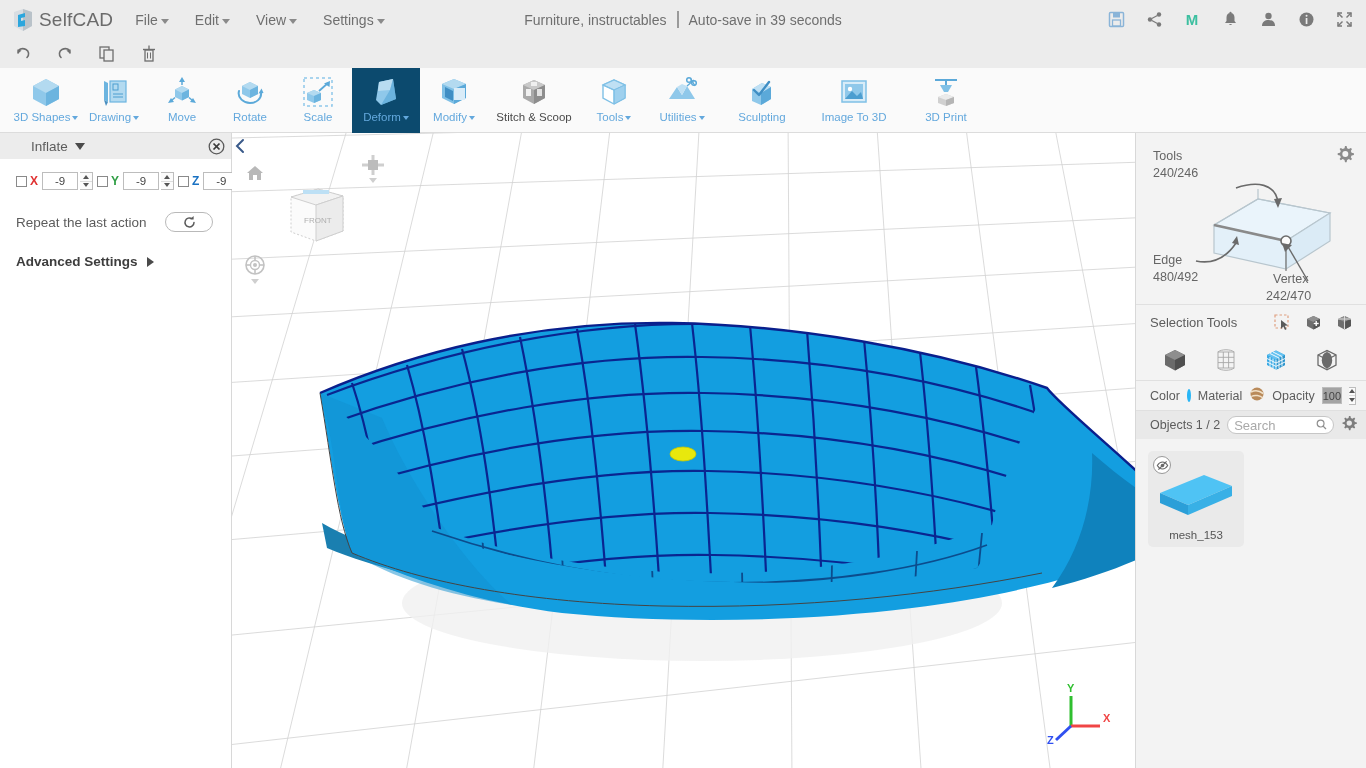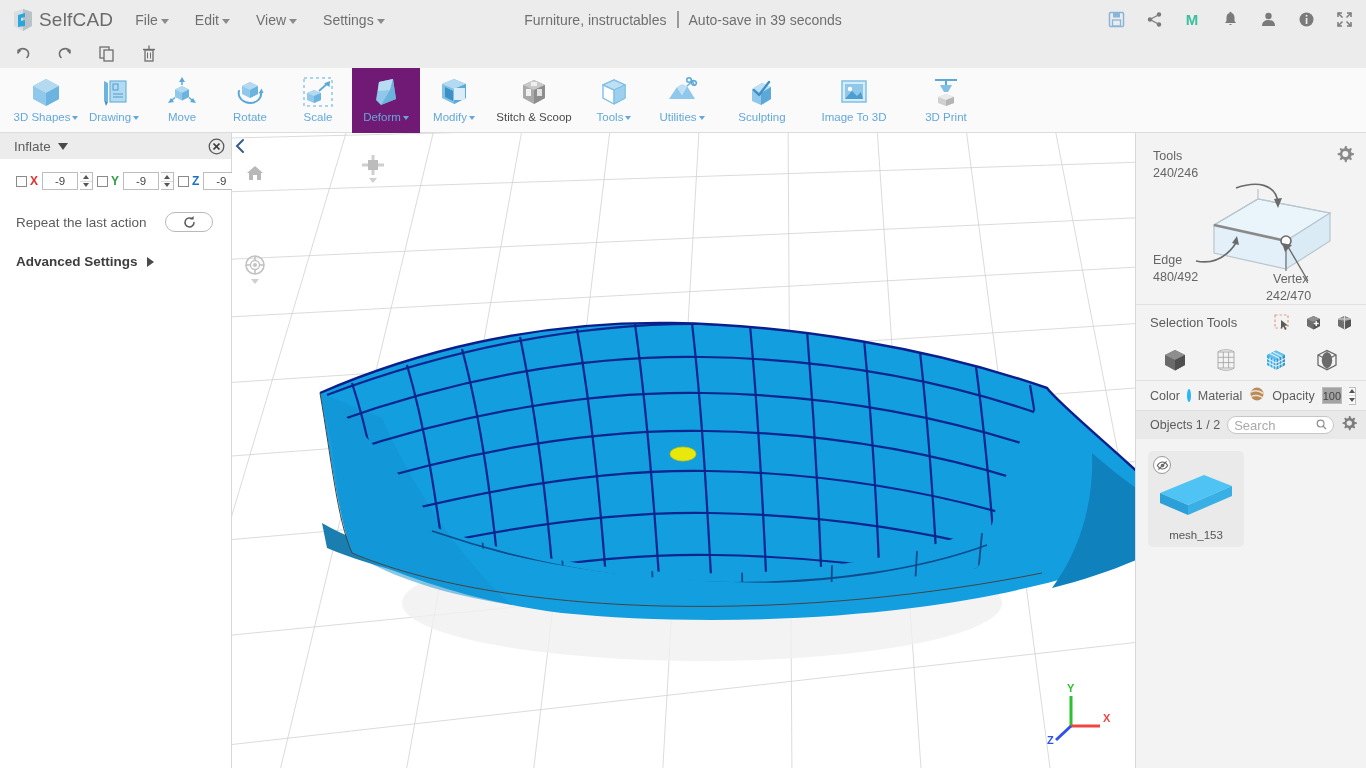--- a/index.html
+++ b/index.html
@@ -57,21 +57,21 @@
   .ribbon {
     position: absolute; top: 68px; left: 0; width: 1366px; height: 65px;
     background: #fafafa; border-bottom: 1px solid #dcdcdc;
     display: flex; align-items: flex-start;
   }
   .ribbon-item {
     width: 68px; height: 65px; display: flex; flex-direction: column;
     align-items: center; justify-content: flex-start; padding-top: 6px;
     cursor: pointer; position: relative;
   }
-  .ribbon-item.active { background: #701a75; align-items: center; }
+  .ribbon-item.active { background: #0c4a6e; align-items: center; }
   .ribbon-item .ico { height: 35px; display: flex; align-items: center; justify-content: center; }
   .ribbon-item .lbl {
     font-size: 11.5px; color: #63a8dd; margin-top: 2px; white-space: nowrap;
     display: flex; align-items: center; gap: 2px;
   }
   .ribbon-item.dark .lbl { color: #4a4a4a; }
   .ribbon-item .lbl .c {
     width: 0; height: 0; border-left: 3px solid transparent;
     border-right: 3px solid transparent; border-top: 4px solid #63a8dd;
     margin-top: 2px;
@@ -87,21 +87,21 @@
 
   
   .leftpanel {
     position: absolute; top: 133px; left: 0; width: 232px; height: 635px;
     background: #ffffff; border-right: 1px solid #d8d8d8;
   }
   .lp-header {
     height: 26px; background: #ececec; display: flex; align-items: center;
     padding: 0 6px 0 14px; justify-content: space-between;
   }
-  .lp-title { font-size: 13.5px; color: #5c5c5c; display: flex; align-items: center; gap: 7px; }
+  .lp-title { font-size: 13.5px; color: #5c5c5c; display: flex; align-items: center; gap: 7px; margin-left: 17px; }
   .lp-title .tri {
     width: 0; height: 0; border-left: 5px solid transparent;
     border-right: 5px solid transparent; border-top: 7px solid #4a4a4a;
   }
   .lp-close { width: 17px; height: 17px; cursor: pointer; }
   .axis-row { display: flex; align-items: center; padding: 13px 0 0 16px; gap: 0; }
   .axis-group { display: flex; align-items: center; gap: 2px; margin-right: 4px; }
   .axis-cb {
     width: 11px; height: 11px; border: 1px solid #8a8a8a; background: #fff;
     cursor: pointer; display: inline-block;
@@ -755,20 +755,29 @@
         <circle cx="11" cy="10" r="4.5" fill="none" stroke="#c2c2c2" stroke-width="1.4"></circle>
         <circle cx="11" cy="10" r="2" fill="#c2c2c2"></circle>
         <line x1="11" y1="1" x2="11" y2="5" stroke="#c2c2c2" stroke-width="1.6"></line>
         <line x1="11" y1="15" x2="11" y2="19" stroke="#c2c2c2" stroke-width="1.6"></line>
         <line x1="2" y1="10" x2="6" y2="10" stroke="#c2c2c2" stroke-width="1.6"></line>
         <line x1="16" y1="10" x2="20" y2="10" stroke="#c2c2c2" stroke-width="1.6"></line>
         <path d="M7 24 L15 24 L11 29 Z" fill="#cfcfcf"></path>
       </svg>
     </span>
 
+    <span class="viewcube">
+      <svg width="78" height="80" viewBox="0 0 78 80">
+        <path d="M14 22 L41 14 L66 21 L66 56 L39 66 L14 57 Z" fill="#fbfbfb" stroke="#cfcfcf" stroke-width="1" stroke-dasharray="2,2"></path>
+        <path d="M14 22 L41 14 L66 21 L39 30 Z" fill="#f2f2f2" stroke="#cfcfcf" stroke-width="1"></path>
+        <path d="M39 30 L66 21 L66 56 L39 66 Z" fill="#ececec" stroke="#cfcfcf" stroke-width="1"></path>
+        <rect x="26" y="15" width="26" height="4" fill="#bde0f5"></rect>
+        <text x="27" y="48" font-family="Liberation Sans, sans-serif" font-size="8" fill="#b0b0b0">FRONT</text>
+      </svg>
+    </span>
 
     <span class="axis-indicator">
       <svg width="72" height="72" viewBox="0 0 72 72">
         <line x1="26" y1="48" x2="26" y2="18" stroke="#2fbf2f" stroke-width="3"></line>
         <text x="22" y="14" font-family="Liberation Sans, sans-serif" font-size="11" font-weight="bold" fill="#2fbf2f">Y</text>
         <line x1="26" y1="48" x2="55" y2="48" stroke="#f04545" stroke-width="3"></line>
         <text x="58" y="44" font-family="Liberation Sans, sans-serif" font-size="11" font-weight="bold" fill="#f04545">X</text>
         <line x1="26" y1="48" x2="11" y2="62" stroke="#3050f0" stroke-width="3"></line>
         <text x="2" y="66" font-family="Liberation Sans, sans-serif" font-size="11" font-weight="bold" fill="#3050f0">Z</text>
       </svg>

